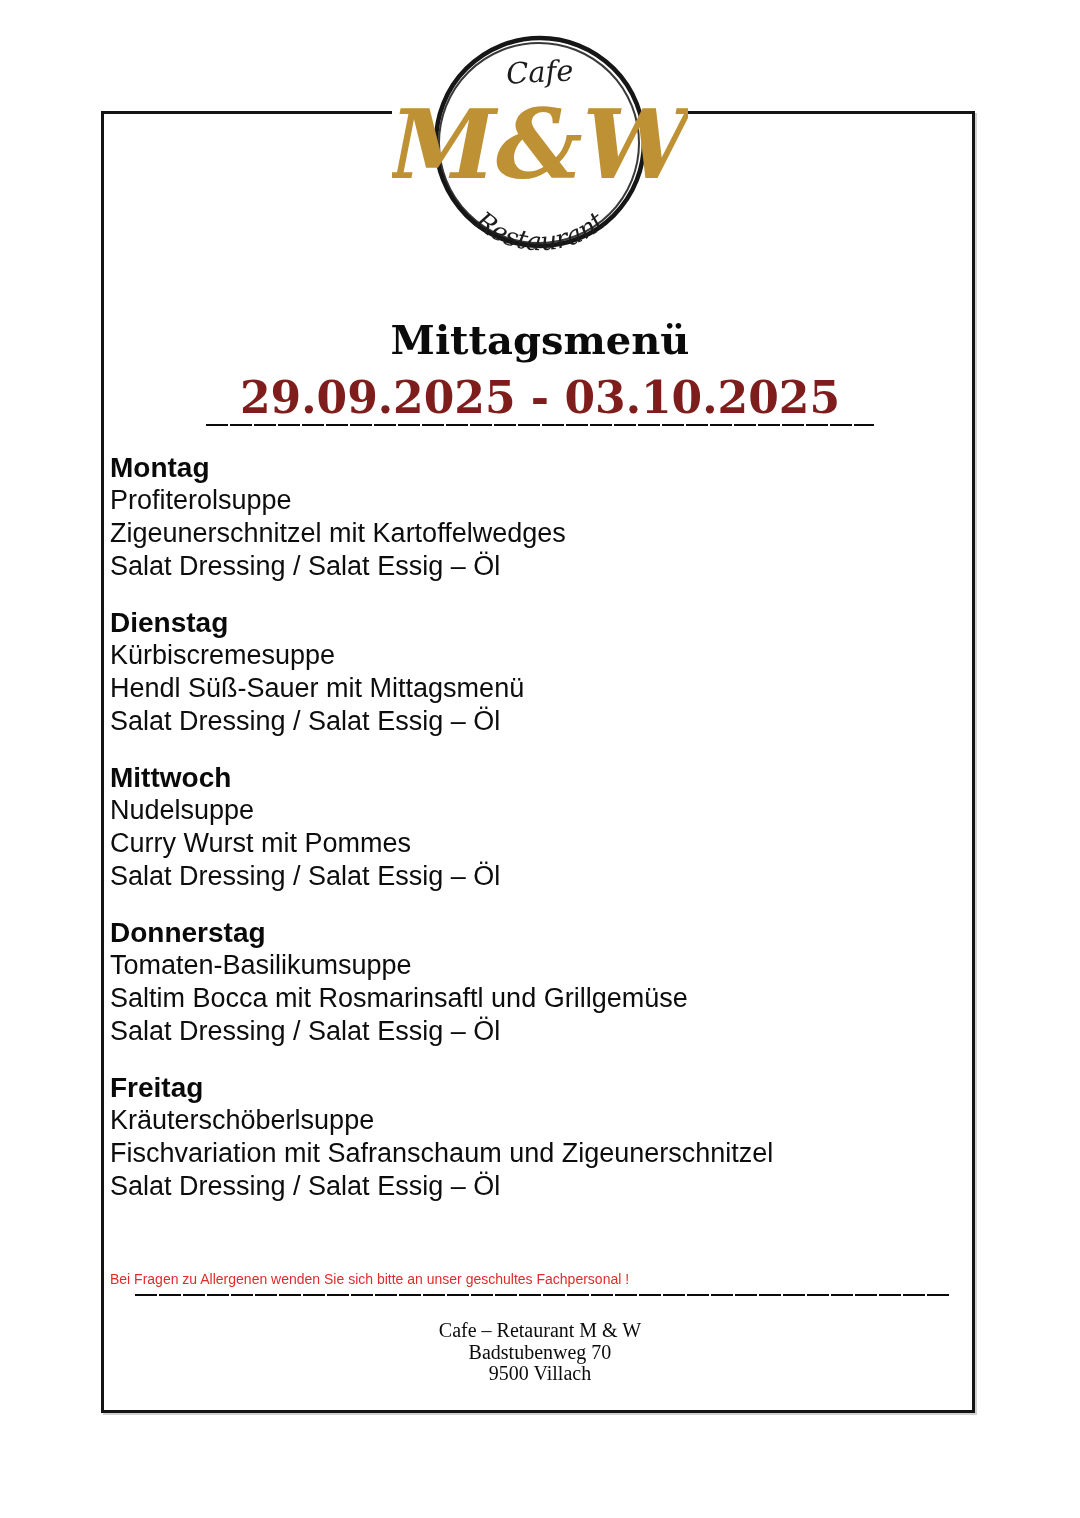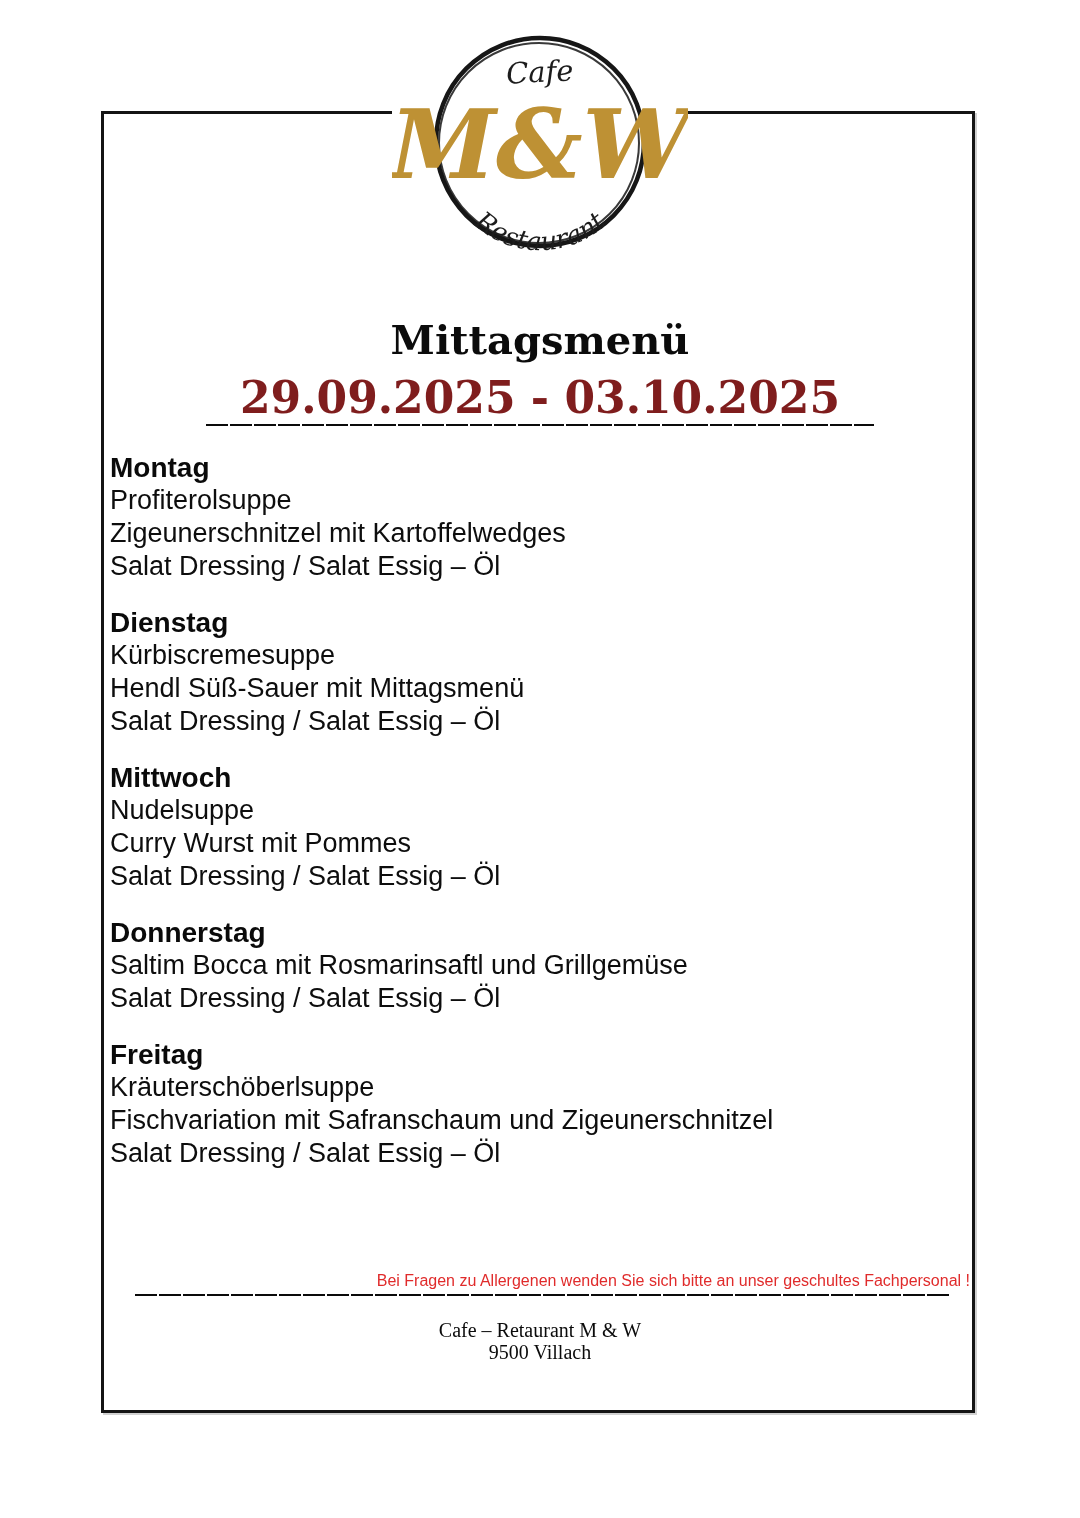--- a/index.html
+++ b/index.html
@@ -123,22 +123,22 @@
     line-height: 33px;
     font-weight: 400;
     color: #0d0d0d;
   }
 
   .allergen-note {
     position: absolute;
     top: 1253px;
     left: 110px;
     width: 860px;
-    text-align: right;
-    font-size: 16px;
+    text-align: left;
+    font-size: 14px;
     line-height: 24px;
   }
 
   .footer {
     position: absolute;
     top: 1320px;
     left: 110px;
     width: 860px;
     text-align: center;
     font-family: "Liberation Serif", serif;
@@ -195,35 +195,37 @@
 
     <section class="day">
       <h3 class="day-name">Mittwoch</h3>
       <p class="dish">Nudelsuppe</p>
       <p class="dish">Curry Wurst mit Pommes</p>
       <p class="dish">Salat Dressing / Salat Essig – Öl</p>
     </section>
 
     <section class="day">
       <h3 class="day-name">Donnerstag</h3>
+      <p class="dish">Tomaten-Basilikumsuppe</p>
       <p class="dish">Saltim Bocca mit Rosmarinsaftl und Grillgemüse</p>
       <p class="dish">Salat Dressing / Salat Essig – Öl</p>
     </section>
 
     <section class="day">
       <h3 class="day-name">Freitag</h3>
       <p class="dish">Kräuterschöberlsuppe</p>
       <p class="dish">Fischvariation mit Safranschaum und Zigeunerschnitzel</p>
       <p class="dish">Salat Dressing / Salat Essig – Öl</p>
     </section>
 
   </div>
 
   <p class="allergen-note" style="color: rgb(224, 43, 43);">Bei Fragen zu Allergenen wenden Sie sich bitte an unser geschultes Fachpersonal !</p>
 
   <div class="rule rule-bottom"></div>
 
   <div class="footer">
     <p>Cafe – Retaurant M &amp; W</p>
+    <p>Badstubenweg 70</p>
     <p>9500 Villach</p>
   </div>
 
 </div>
 
 </body></html>

